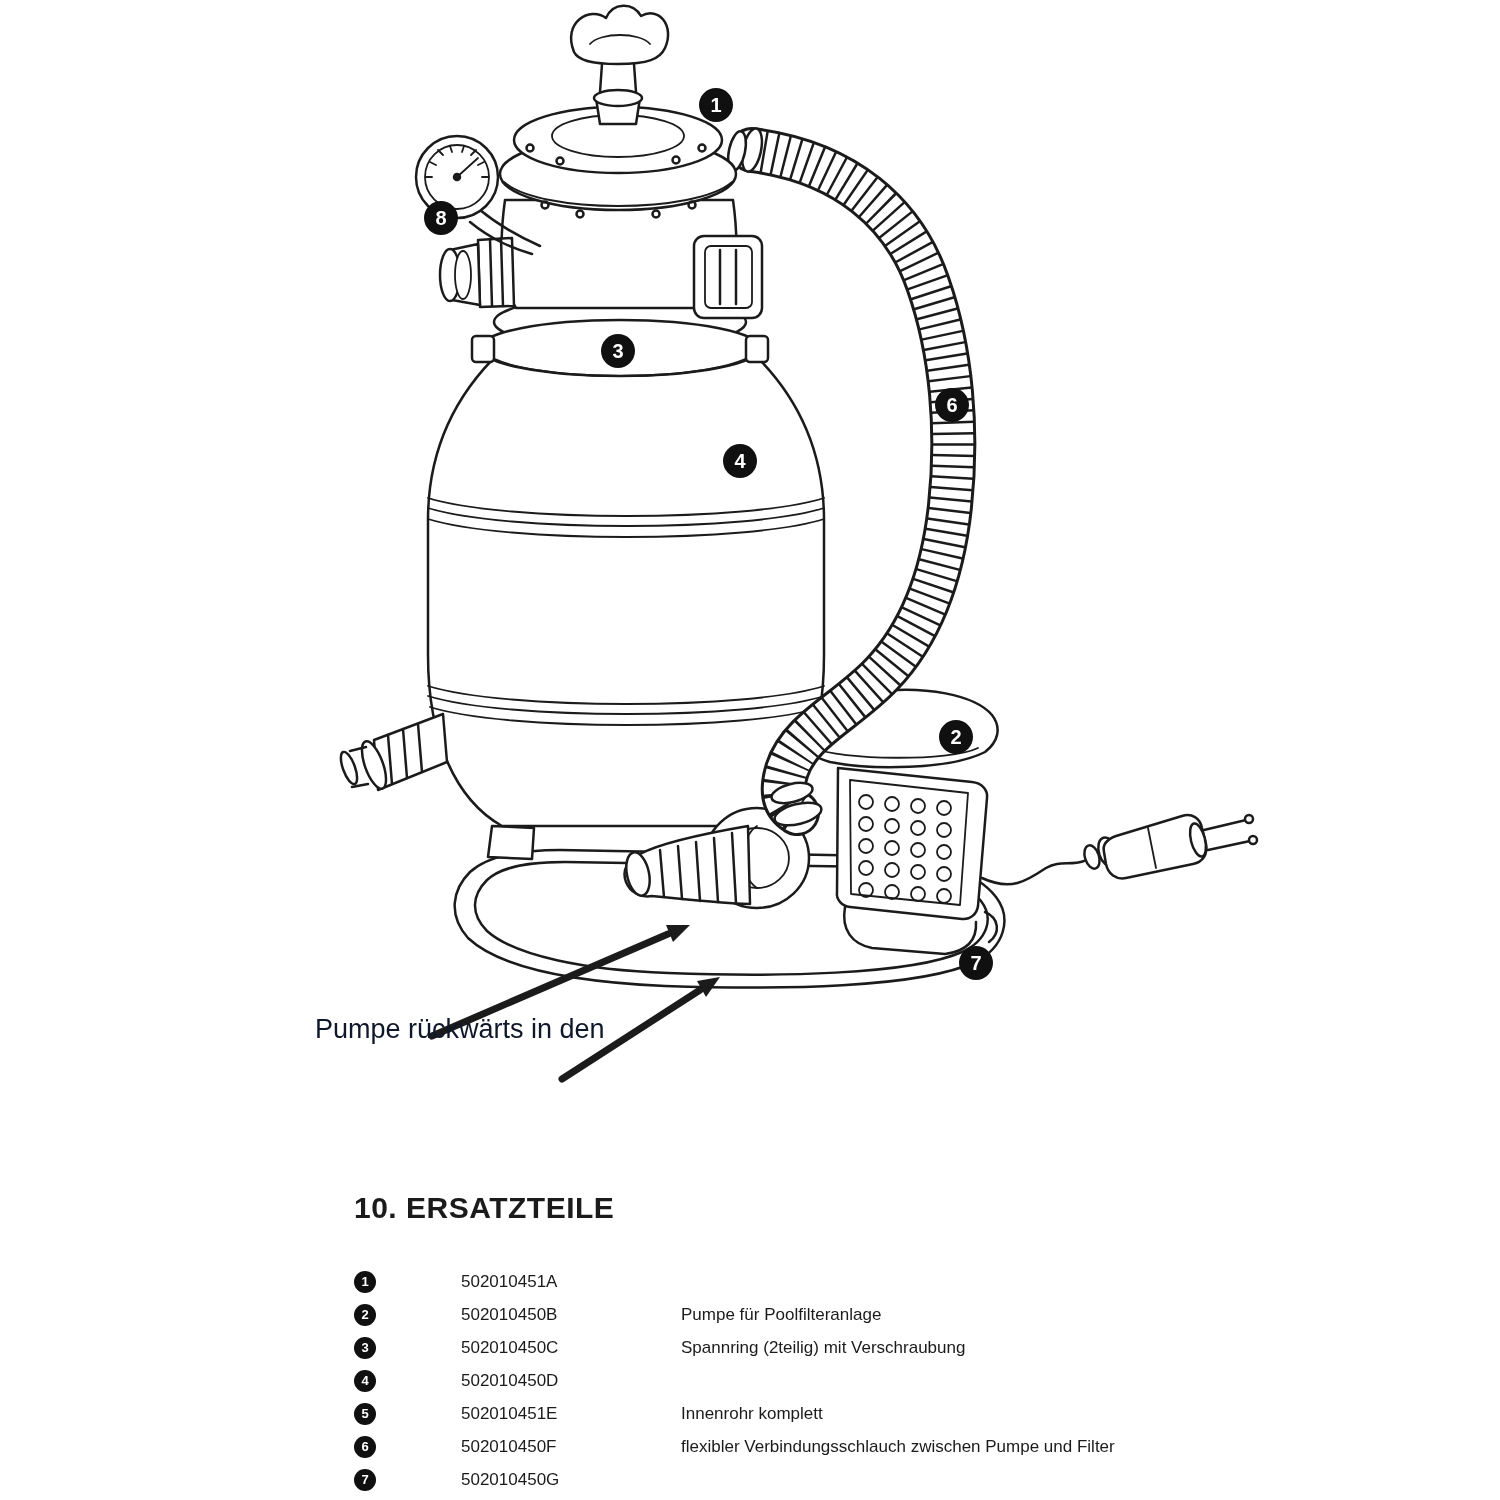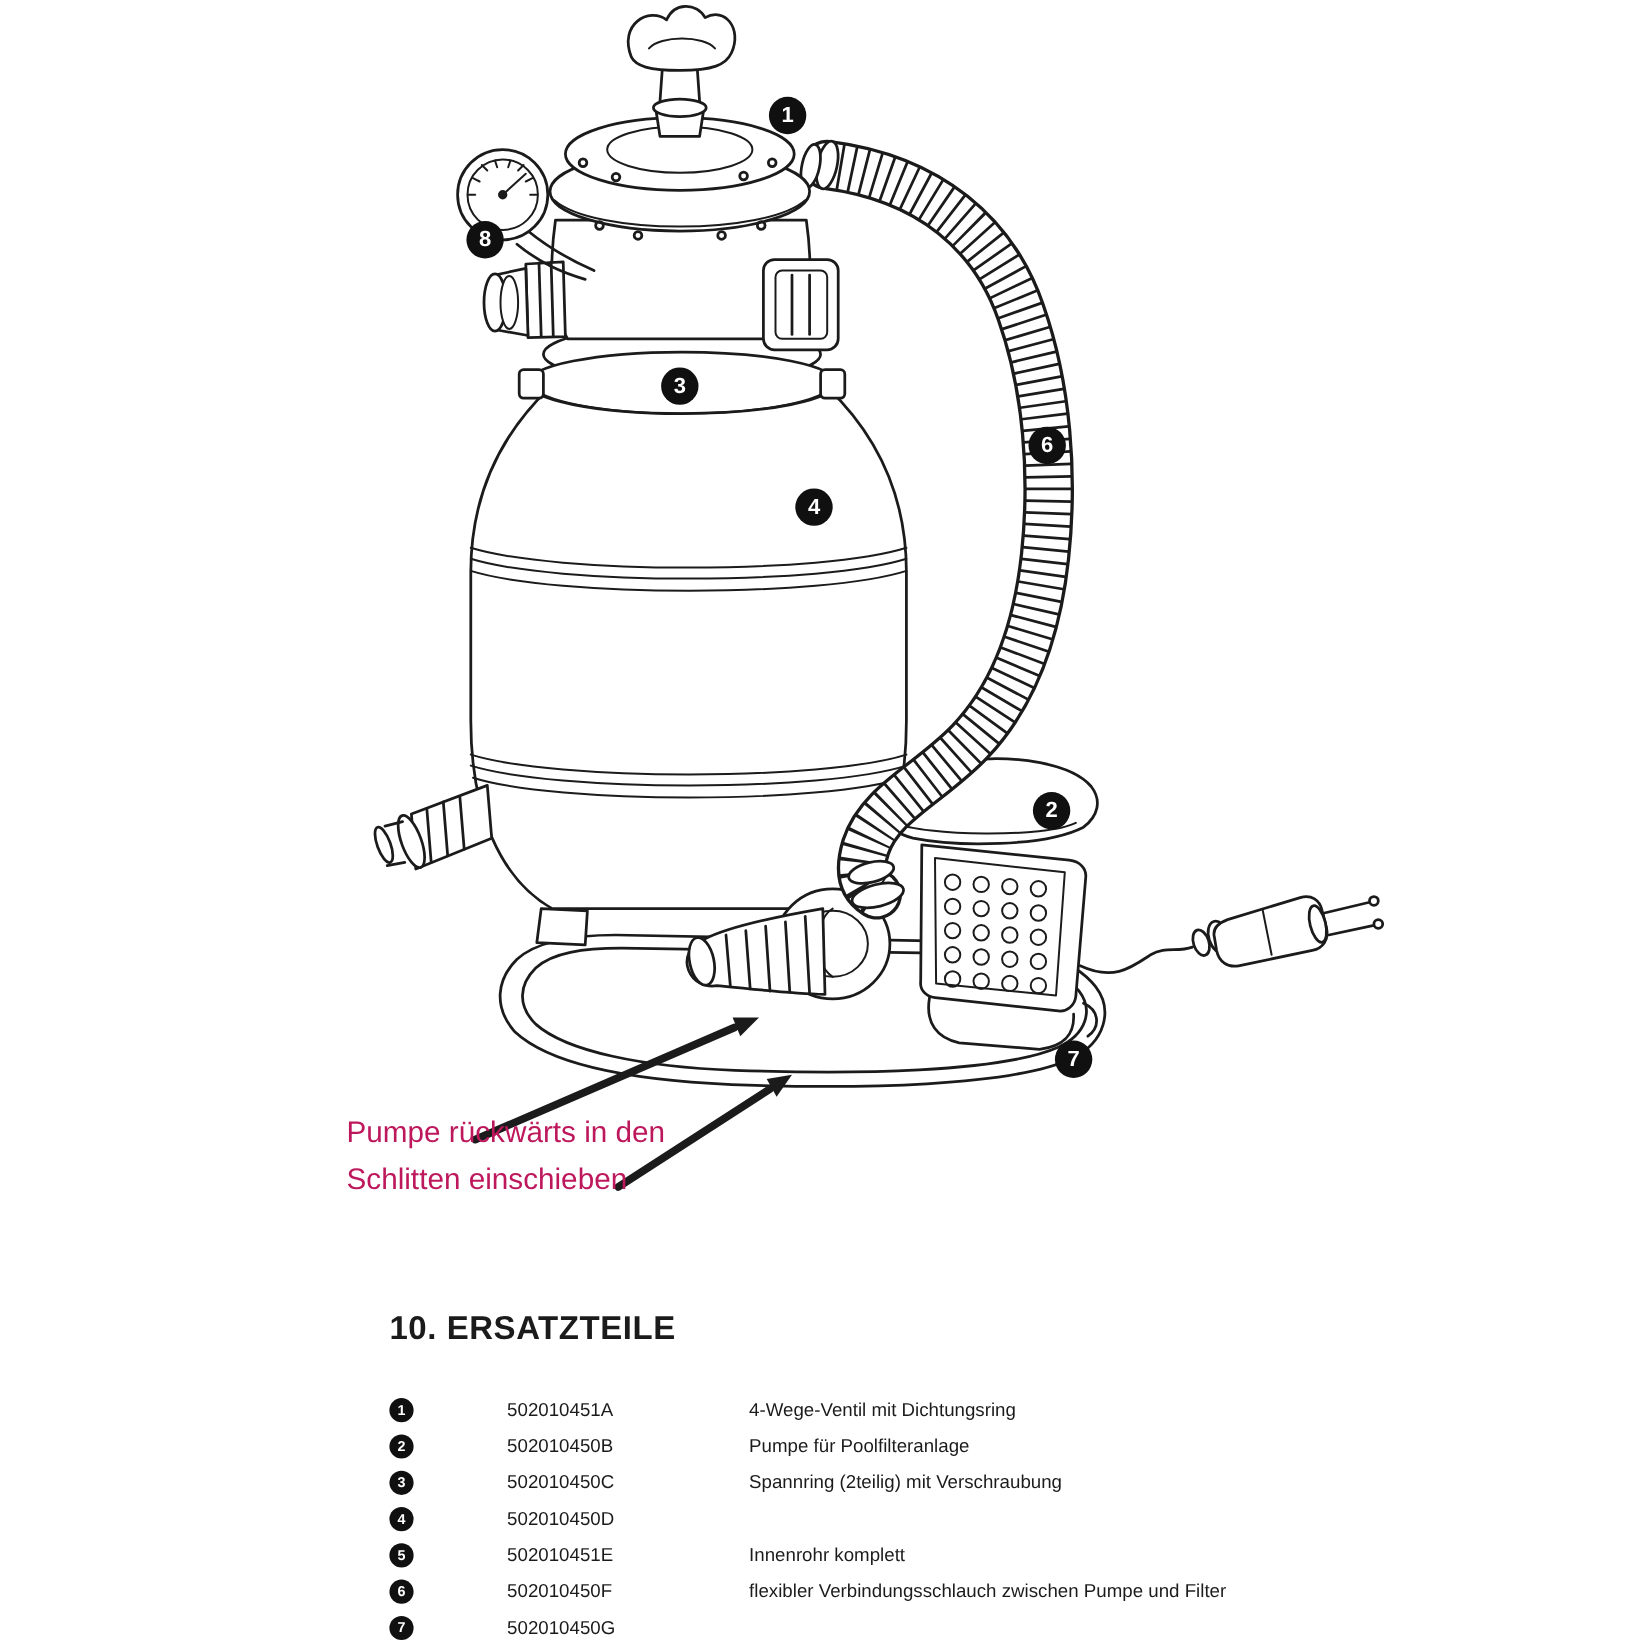--- a/index.html
+++ b/index.html
@@ -8,21 +8,21 @@
     font-family:"Liberation Sans",sans-serif;color:#1b1b1b;overflow:hidden;
   }
   .diagram-svg{position:absolute;left:0;top:0;}
   .callout{
     position:absolute;width:34px;height:34px;border-radius:50%;
     background:#101010;color:#fff;font-weight:bold;font-size:20px;
     display:flex;align-items:center;justify-content:center;z-index:5;
   }
   .annotation{
     position:absolute;left:315px;top:1008px;font-size:27px;line-height:43px;
-    color:#be185d;z-index:4;
+    color:#0f172a;z-index:4;
   }
   .parts{position:absolute;left:318px;top:1191px;width:1040px;z-index:4;margin-left:36px;}
   .parts-heading{margin:0;font-size:30px;font-weight:700;letter-spacing:0.5px;}
   .parts-rows{margin-top:40px;}
   .parts-row{display:grid;grid-template-columns:107px 220px auto;align-items:center;height:33px;}
   .list-badge{
     width:22px;height:22px;border-radius:50%;background:#101010;color:#fff;
     font-weight:bold;font-size:13px;display:flex;align-items:center;justify-content:center;
   }
   .part-code,.part-desc{font-size:17px;white-space:nowrap;}
@@ -207,33 +207,31 @@
   <div class="callout" style="left:699px;top:88px">1</div>
   <div class="callout" style="left:424px;top:201px">8</div>
   <div class="callout" style="left:601px;top:334px">3</div>
   <div class="callout" style="left:723px;top:444px">4</div>
   <div class="callout" style="left:935px;top:388px">6</div>
   <div class="callout" style="left:939px;top:720px">2</div>
   <div class="callout" style="left:959px;top:946px">7</div>
 
   <div class="annotation">
     <div>Pumpe rückwärts in den</div>
-    <div>Schlitten einschieben</div>
   </div>
 
   <div class="parts">
     <h2 class="parts-heading">10. ERSATZTEILE</h2>
     <div class="parts-rows">
 
       <div class="parts-row">
         <div>
             <span class="list-badge">1</span>
           </div>
         <div class="part-code">502010451A</div>
-        <div class="part-desc">4-Wege-Ventil mit Dichtungsring</div>
       </div>
 
       <div class="parts-row">
         <div>
             <span class="list-badge">2</span>
           </div>
         <div class="part-code">502010450B</div>
         <div class="part-desc">Pumpe für Poolfilteranlage</div>
       </div>
 

